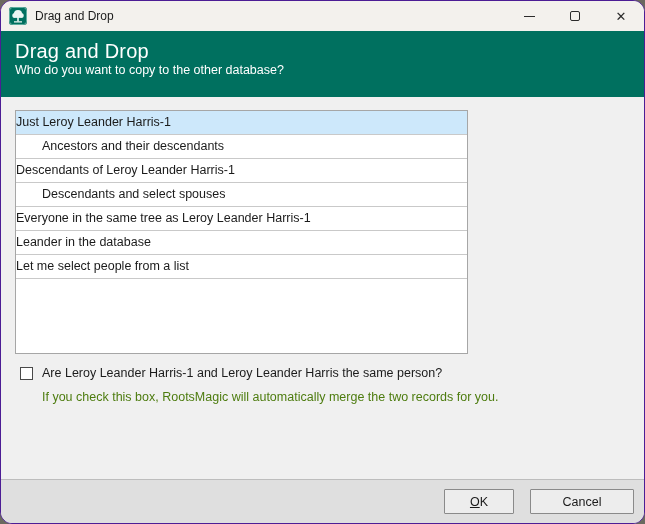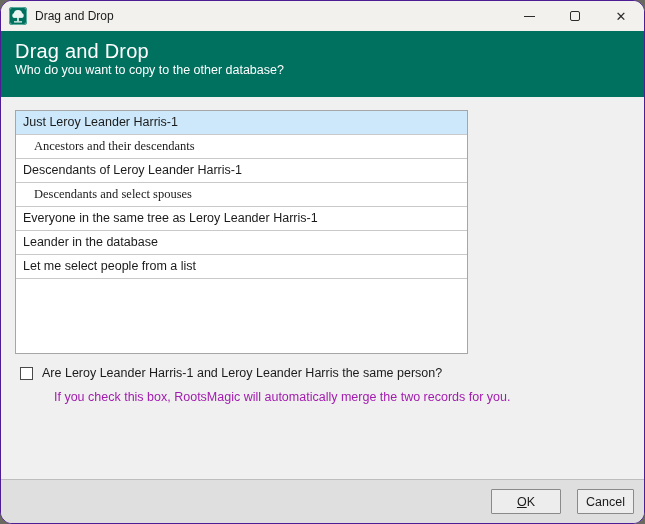--- a/index.html
+++ b/index.html
@@ -78,26 +78,25 @@
     width: 453px; height: 244px;
     background: #ffffff;
     border: 1px solid #a6a6a6;
     overflow: hidden;
   }
   .list-row {
     height: 24px;
     line-height: 23px;
     font-size: 12.5px;
     color: #1b1b1b;
-    padding-left: 7px;
     border-bottom: 1px solid #c9c9c9;
     white-space: nowrap;
     cursor: default;
   }
-  .list-row.indented { padding-left: 18px; font-family: Liberation Serif, serif; }
+  .list-row.indented { padding-left: 26px; }
   .list-row.selected { background: #cde8fb; }
   .checkbox-row {
     position: absolute;
     left: 19px; top: 269px;
     display: flex;
     align-items: center;
     justify-content: space-between;
   }
   .checkbox {
     width: 13px; height: 13px;
@@ -110,23 +109,22 @@
     font-size: 12.5px;
     color: #1b1b1b;
     margin-left: 9px;
     white-space: nowrap;
     cursor: default;
   }
   .merge-note {
     position: absolute;
     left: 41px; top: 293px;
     font-size: 12.5px;
-    color: #a21caf;
-    white-space: nowrap;
-    margin-left: 12px;
+    color: #4d7c0f;
+    white-space: nowrap;
   }
   
   .footer {
     height: 44px;
     flex: 0 0 auto;
     background: #dfdfdf;
     border-top: 1px solid #bdbdbd;
     display: flex;
     align-items: center;
     justify-content: flex-end;
@@ -139,21 +137,21 @@
     border: 1px solid #8a8a8a;
     border-radius: 1px;
     font-size: 12.5px;
     color: #1b1b1b;
     display: flex;
     align-items: center;
     justify-content: center;
     cursor: default;
   }
   .btn-ok { width: 70px; }
-  .btn-cancel { width: 57px; text-align: center; }
+  .btn-cancel { width: 104px; text-align: center; }
   .u { text-decoration: underline; }
 </style>
 </head>
 <body>
 
 <div class="window">
 
   <div class="titlebar">
     <svg class="app-icon" viewBox="0 0 18 18">
       <rect x="0" y="0" width="18" height="18" rx="3" fill="#00705f"></rect>

